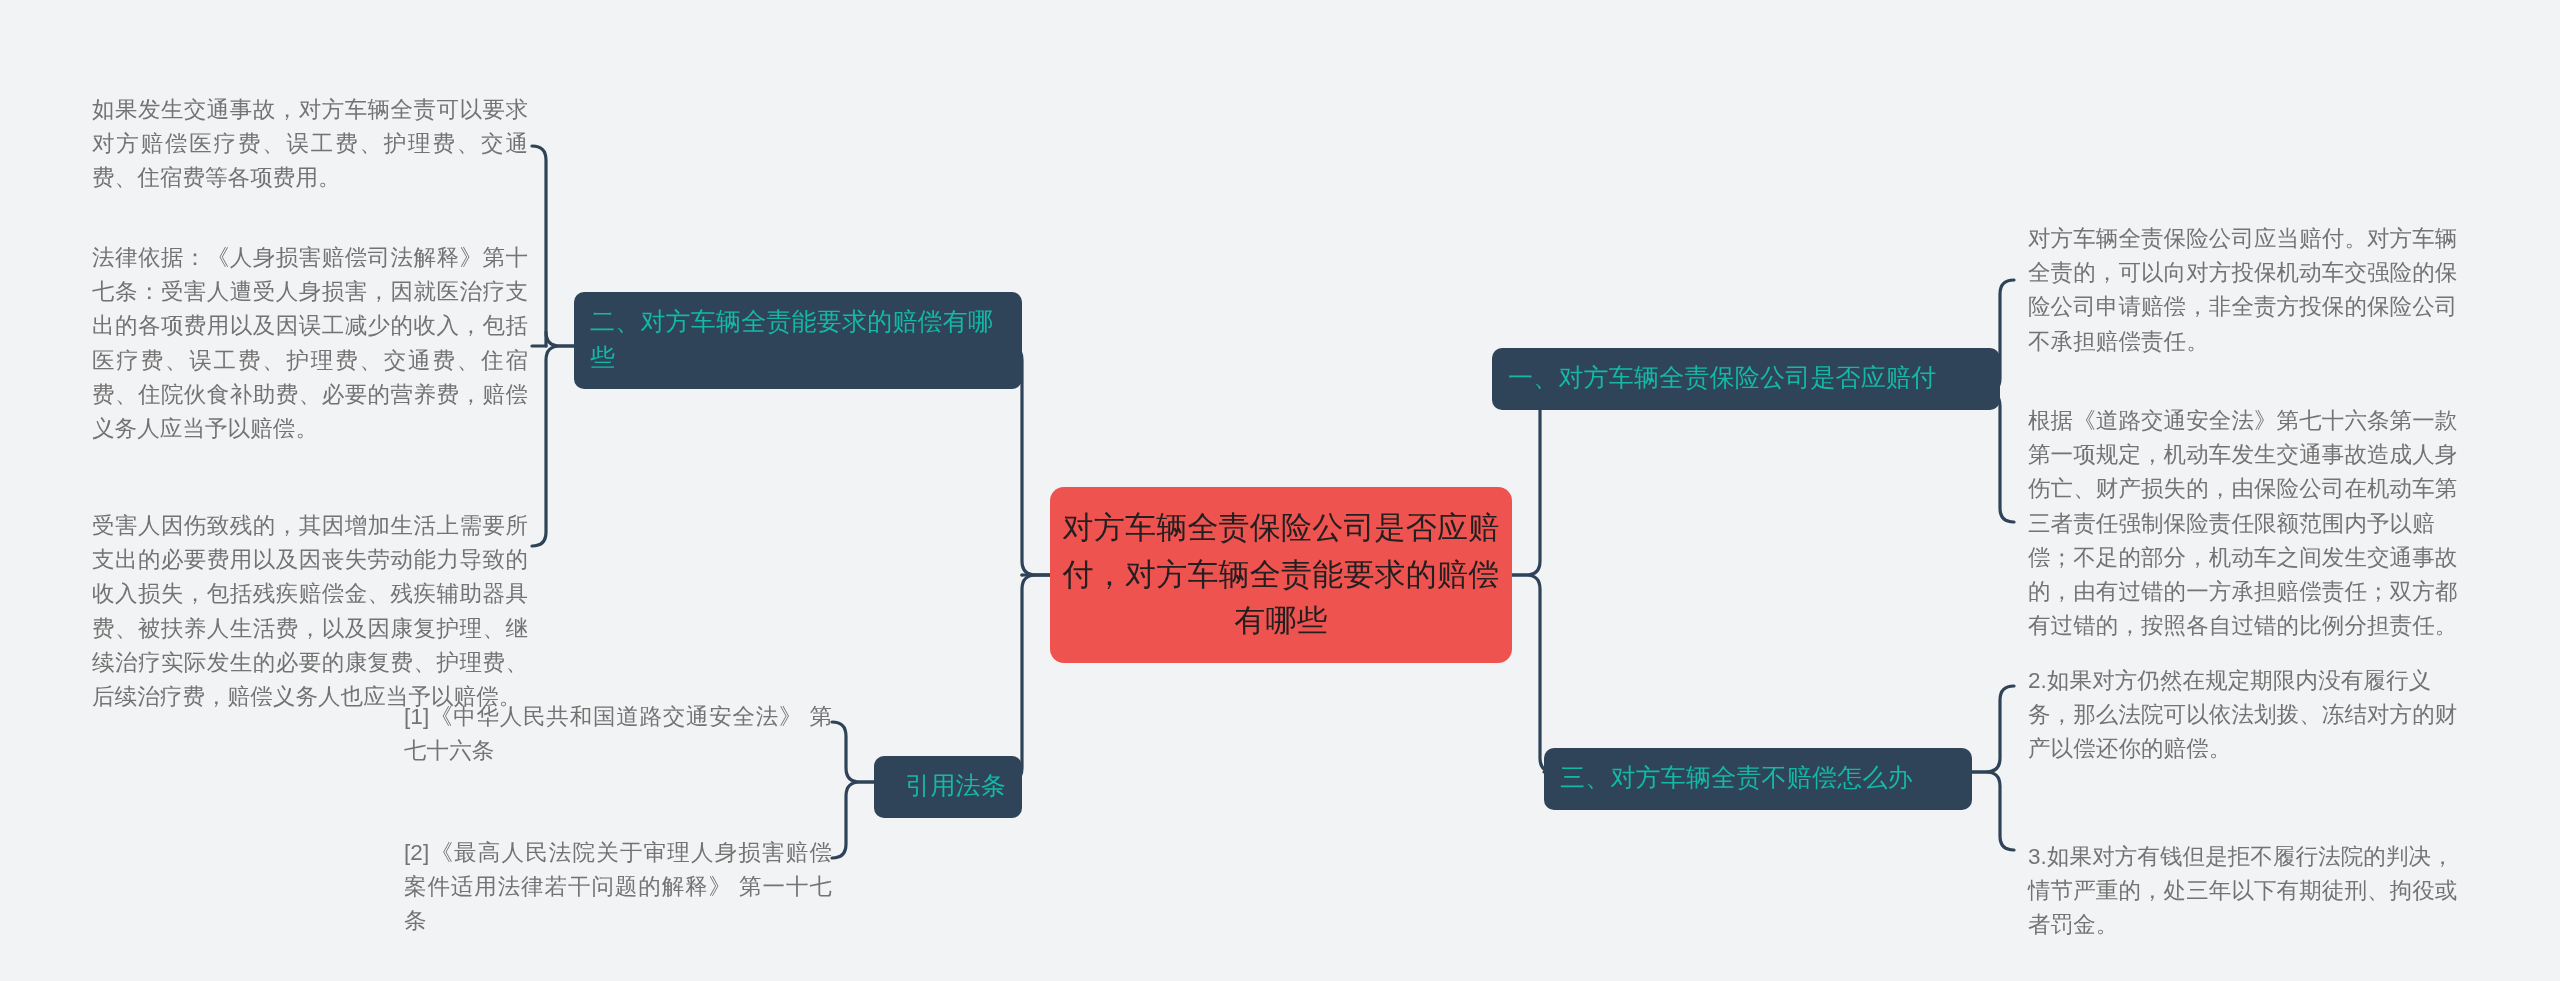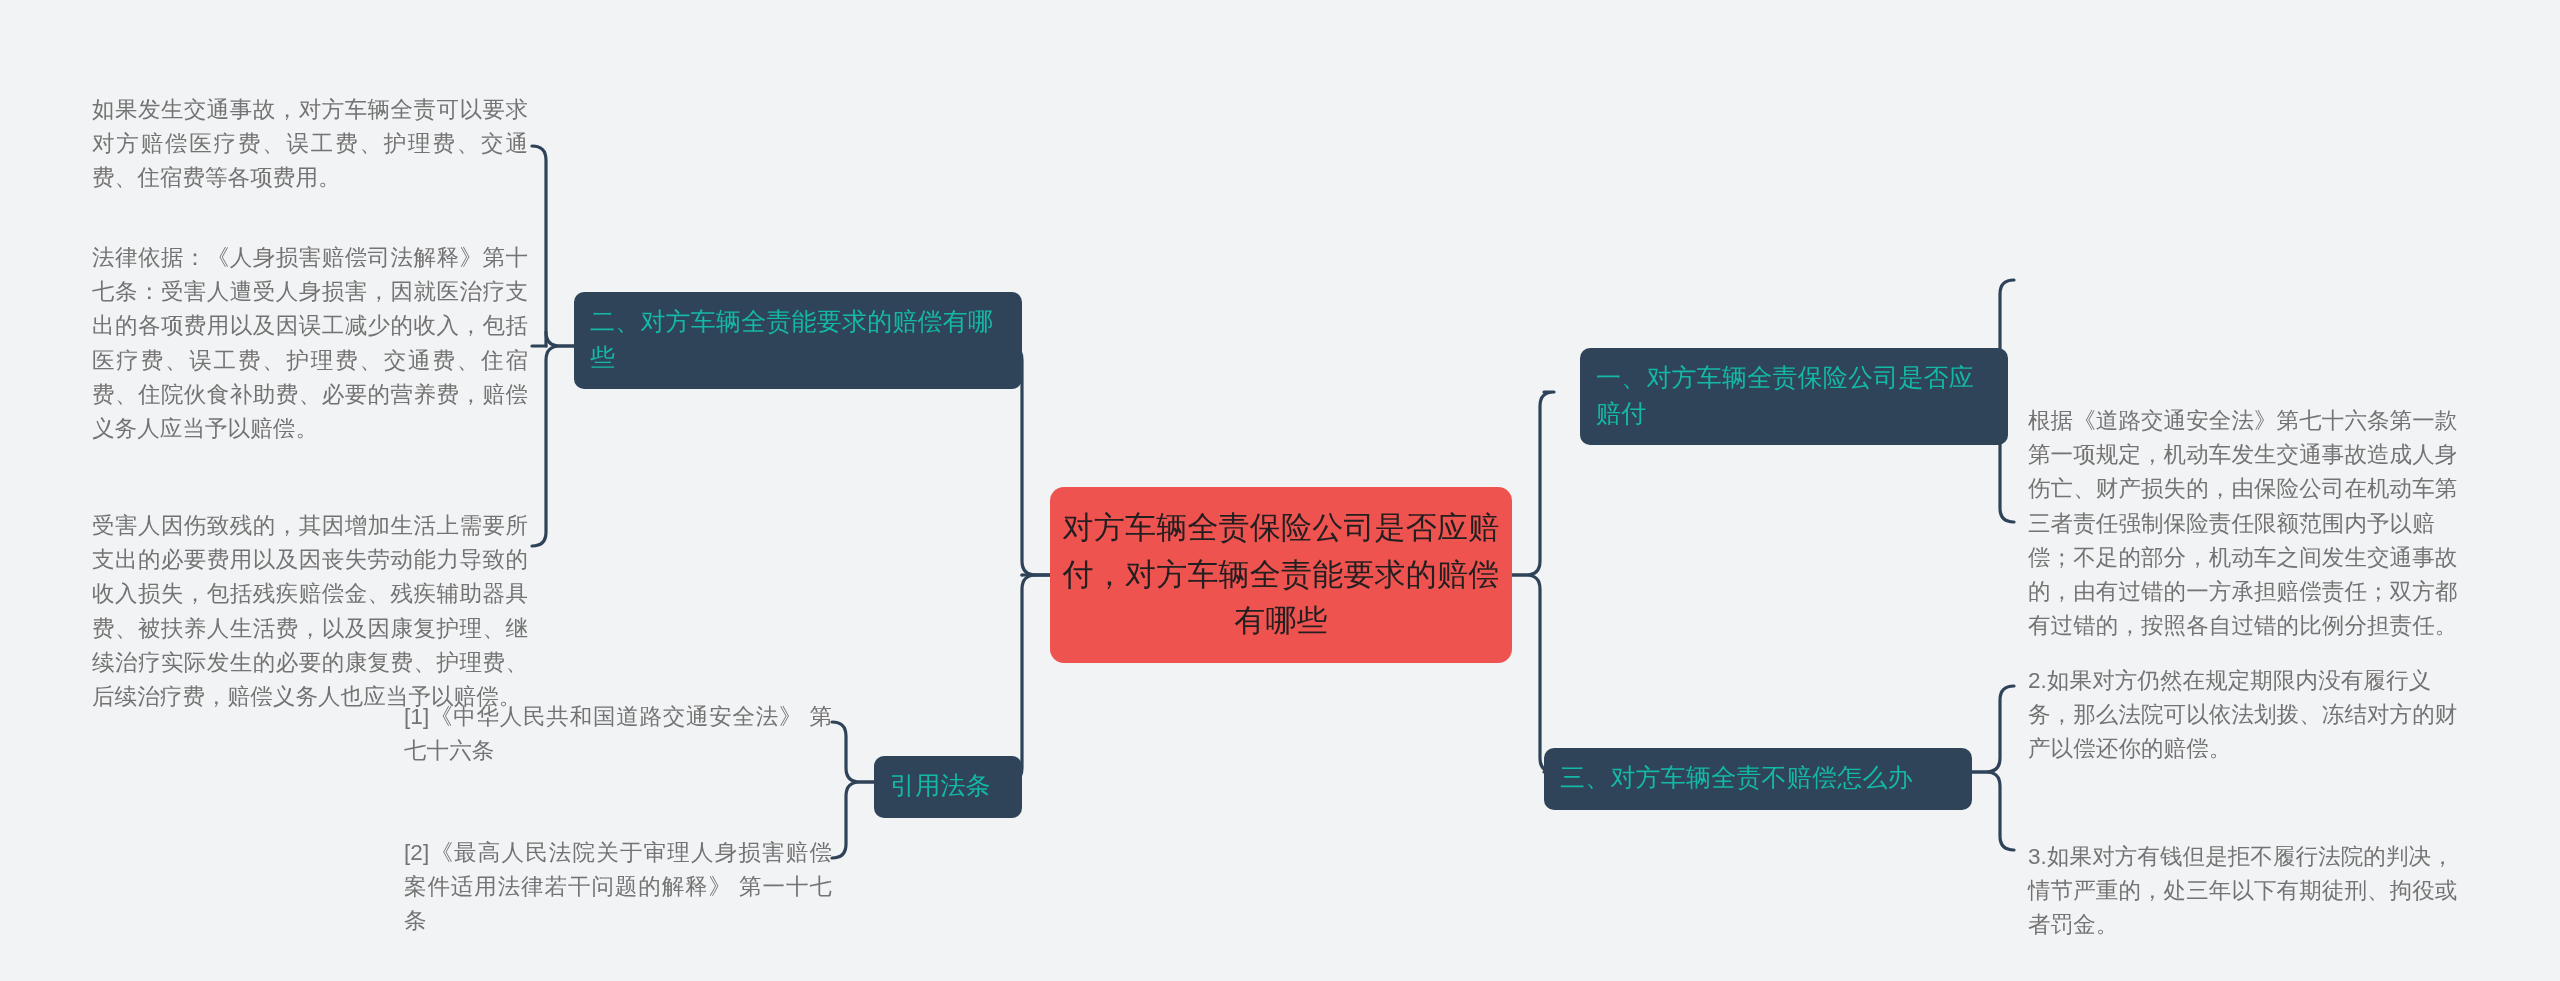--- a/index.html
+++ b/index.html
@@ -79,36 +79,37 @@
 
       <path d="M1972 772 L1986 772 Q2000 772 2000 758 L2000 700 Q2000 686 2014 686"></path>
       <path d="M1972 772 L1986 772 Q2000 772 2000 786 L2000 836 Q2000 850 2014 850"></path>
     </g>
   </svg>
 
   <div class="node root" style="left:1050px;top:487px;width:462px;">对方车辆全责保险公司是否应赔付，对方车辆全责能要求的赔偿有哪些</div>
 
   <div class="node" style="left:574px;top:292px;width:448px;">二、对方车辆全责能要求的赔偿有哪些</div>
 
-  <div class="node" style="left:874px;top:756px;width:148px;text-align:left;">引用法条</div>
+  <div class="node" style="left:874px;top:756px;width:148px;text-align:right;">引用法条</div>
 
   <div class="leaf" style="left:92px;top:93px;width:436px;">如果发生交通事故，对方车辆全责可以要求对方赔偿医疗费、误工费、护理费、交通费、住宿费等各项费用。</div>
 
   <div class="leaf" style="left:92px;top:241px;width:436px;">法律依据：《人身损害赔偿司法解释》第十七条：受害人遭受人身损害，因就医治疗支出的各项费用以及因误工减少的收入，包括医疗费、误工费、护理费、交通费、住宿费、住院伙食补助费、必要的营养费，赔偿义务人应当予以赔偿。</div>
 
   <div class="leaf" style="left:92px;top:461px;width:436px;margin-top:48px;">受害人因伤致残的，其因增加生活上需要所支出的必要费用以及因丧失劳动能力导致的收入损失，包括残疾赔偿金、残疾辅助器具费、被扶养人生活费，以及因康复护理、继续治疗实际发生的必要的康复费、护理费、后续治疗费，赔偿义务人也应当予以赔偿。</div>
 
   <div class="leaf" style="left:404px;top:700px;width:428px;">[1]《中华人民共和国道路交通安全法》 第七十六条</div>
 
   <div class="leaf" style="left:404px;top:836px;width:428px;">[2]《最高人民法院关于审理人身损害赔偿案件适用法律若干问题的解释》 第一十七条</div>
 
-  <div class="node" style="left:1580px;top:348px;width:428px;">一、对方车辆全责保险公司是否应赔付</div>
+  <div class="node" style="left:1492px;top:348px;width:508px;">一、对方车辆全责保险公司是否应赔付</div>
 
   <div class="node" style="left:1544px;top:748px;width:428px;">三、对方车辆全责不赔偿怎么办</div>
 
+  <div class="leaf ralign" style="left:2028px;top:222px;width:440px;">对方车辆全责保险公司应当赔付。对方车辆全责的，可以向对方投保机动车交强险的保险公司申请赔偿，非全责方投保的保险公司不承担赔偿责任。</div>
 
   <div class="leaf ralign" style="left:2028px;top:404px;width:440px;">根据《道路交通安全法》第七十六条第一款第一项规定，机动车发生交通事故造成人身伤亡、财产损失的，由保险公司在机动车第三者责任强制保险责任限额范围内予以赔偿；不足的部分，机动车之间发生交通事故的，由有过错的一方承担赔偿责任；双方都有过错的，按照各自过错的比例分担责任。</div>
 
   <div class="leaf ralign" style="left:2028px;top:664px;width:440px;">2.如果对方仍然在规定期限内没有履行义务，那么法院可以依法划拨、冻结对方的财产以偿还你的赔偿。</div>
 
   <div class="leaf ralign" style="left:2028px;top:792px;width:440px;margin-top:48px;">3.如果对方有钱但是拒不履行法院的判决，情节严重的，处三年以下有期徒刑、拘役或者罚金。</div>
 
 </div>
 
 </body></html>

